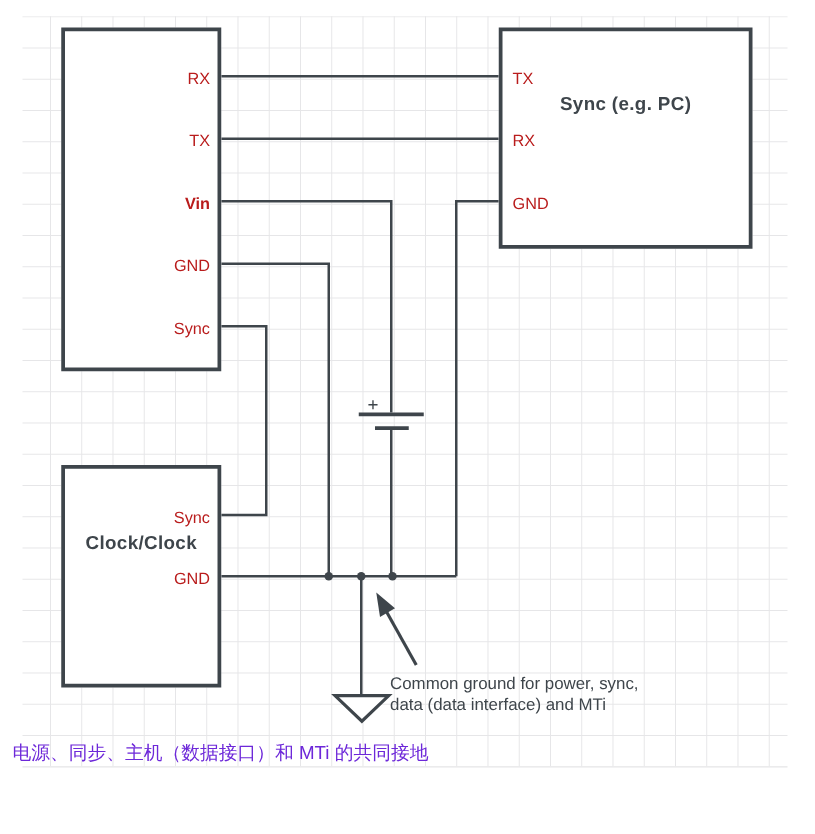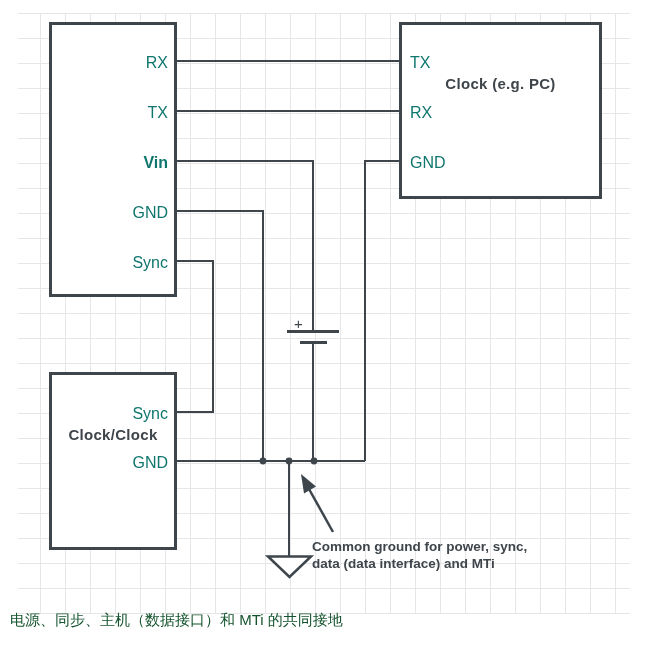--- a/index.html
+++ b/index.html
@@ -54,23 +54,23 @@
     font-size: 15px;
     font-weight: bold;
     color: #3e454b;
     letter-spacing: 0.3px;
   }
   .box-mti .box-title   { top: 101px; }
   .box-host .box-title  { top: 50px; }
   .box-clock .box-title { top: 51px; }
   .port-label {
     position: absolute;
-    font-size: 16px;
+    font-size: 13px;
     line-height: 14px;
-    color: #0f766e;
+    color: #b91c1c;
     white-space: nowrap;
   }
   .port-right { right: 6px; text-align: right; }
   .port-left  { left: 8px;  text-align: left; }
   
   .mti-rx   { top: 31px; }
   .mti-tx   { top: 81px; }
   .mti-vin  { top: 131px; font-weight: bold; }
   .mti-gnd  { top: 181px; }
   .mti-sync { top: 231px; }
@@ -80,31 +80,31 @@
   .host-gnd { top: 131px; }
   
   .clock-sync { top: 32px; }
   .clock-gnd  { top: 81px; }
   .annotation {
     position: absolute;
     left: 312px;
     top: 538px;
     font-size: 13.5px;
     line-height: 17px;
-    font-weight: bold;
+    font-weight: normal;
     color: #3e454b;
     z-index: 3;
     white-space: nowrap;
   }
   .caption {
     position: absolute;
     left: 10px;
-    top: 611px;
+    top: 593px;
     font-size: 15px;
-    color: #14532d;
+    color: #6d28d9;
     z-index: 3;
     white-space: nowrap;
   }
 </style>
 </head>
 <body>
 
 <div class="stage">
 
   <div class="grid"></div>
@@ -153,21 +153,21 @@
 
   <div class="comp-box box-mti">
     <span class="port-label port-right mti-rx">RX</span>
     <span class="port-label port-right mti-tx">TX</span>
     <span class="port-label port-right mti-vin">Vin</span>
     <span class="port-label port-right mti-gnd">GND</span>
     <span class="port-label port-right mti-sync">Sync</span>
   </div>
 
   <div class="comp-box box-host">
-    <div class="box-title">Clock (e.g. PC)</div>
+    <div class="box-title">Sync (e.g. PC)</div>
     <span class="port-label port-left host-tx">TX</span>
     <span class="port-label port-left host-rx">RX</span>
     <span class="port-label port-left host-gnd">GND</span>
   </div>
 
   <div class="comp-box box-clock">
     <div class="box-title">Clock/Clock</div>
     <span class="port-label port-right clock-sync">Sync</span>
     <span class="port-label port-right clock-gnd">GND</span>
   </div>

